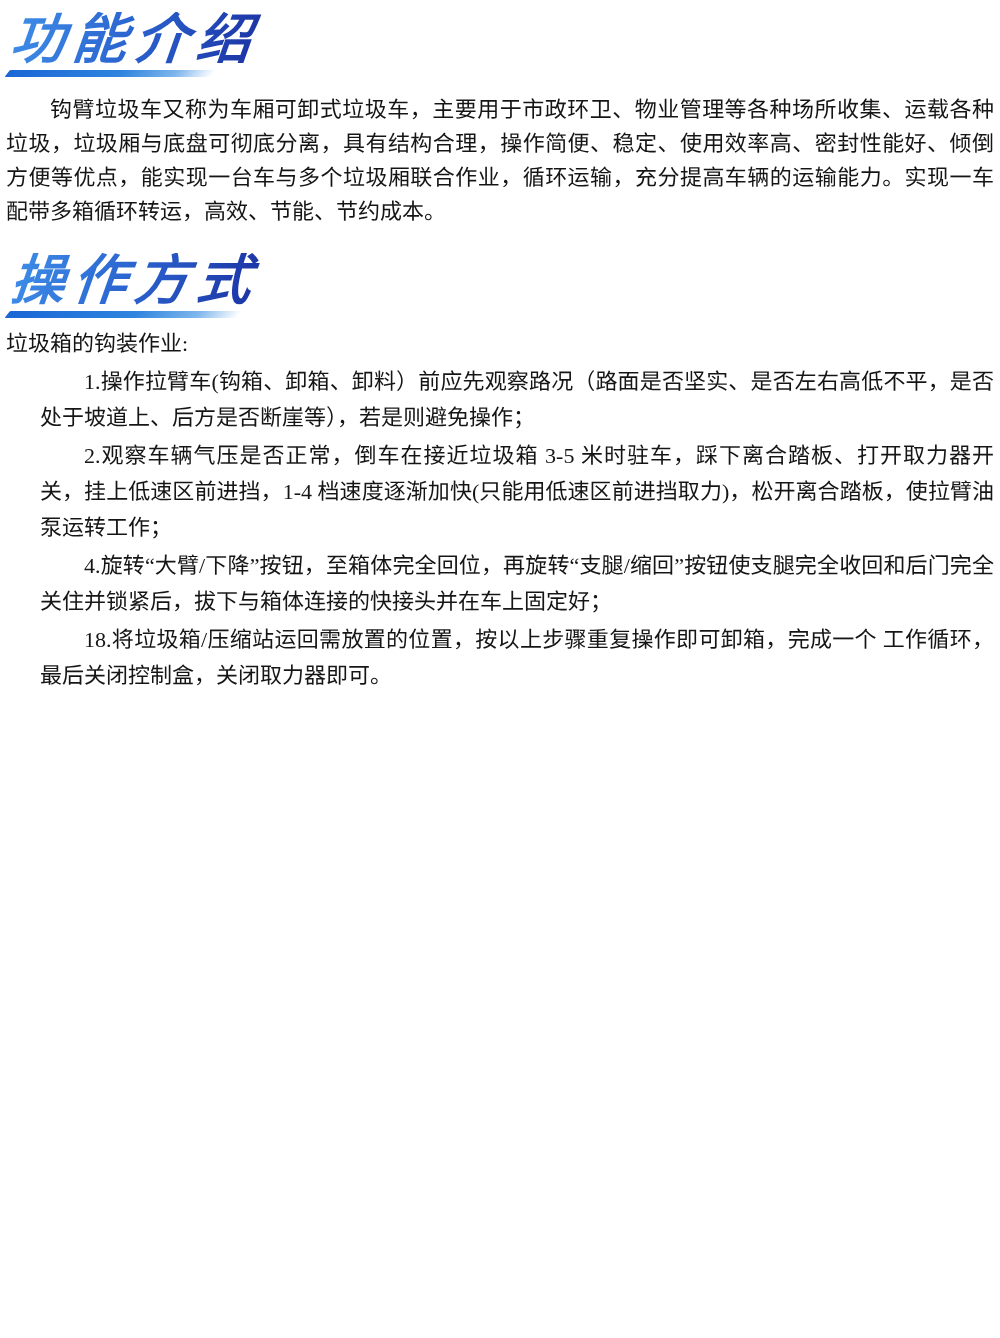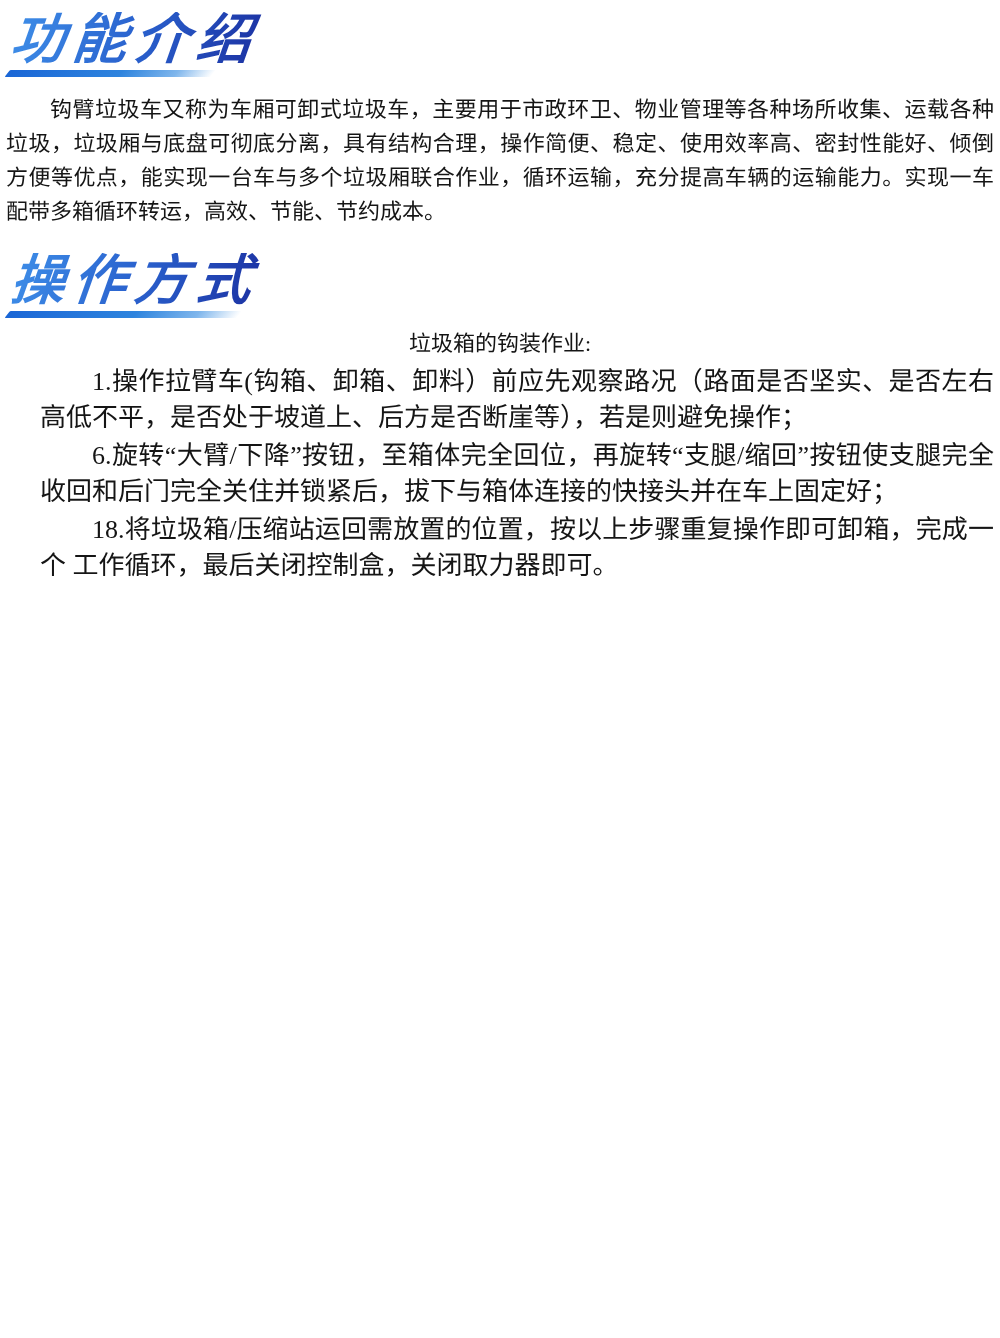--- a/index.html
+++ b/index.html
@@ -60,25 +60,24 @@
     margin: 0 0 0 0;
     font-size: 22px;
     line-height: 34px;
     text-align: justify;
     text-indent: 2em;
   }
   .list-intro {
     margin: 10px 0 4px 0;
     font-size: 22px;
     line-height: 32px;
-    text-align: center;
   }
   .step {
     margin: 0 0 2px 34px;
-    font-size: 26px;
+    font-size: 22px;
     line-height: 36px;
     text-align: justify;
     text-indent: 2em;
   }
 </style>
 </head>
 <body>
 
 <div class="page">
 
@@ -90,16 +89,17 @@
   <p class="intro">钩臂垃圾车又称为车厢可卸式垃圾车，主要用于市政环卫、物业管理等各种场所收集、运载各种垃圾，垃圾厢与底盘可彻底分离，具有结构合理，操作简便、稳定、使用效率高、密封性能好、倾倒方便等优点，能实现一台车与多个垃圾厢联合作业，循环运输，充分提高车辆的运输能力。实现一车配带多箱循环转运，高效、节能、节约成本。</p>
 
   <header class="section-header second">
     <h1 class="fancy-title">操作方式</h1>
     <div class="title-underline w2"></div>
   </header>
 
   <p class="list-intro">垃圾箱的钩装作业:</p>
 
   <p class="step">1.操作拉臂车(钩箱、卸箱、卸料）前应先观察路况（路面是否坚实、是否左右高低不平，是否处于坡道上、后方是否断崖等），若是则避免操作；</p>
-  <p class="step">6.旋转“大臂/下降”按钮，至箱体完全回位，再旋转“支腿/缩回”按钮使支腿完全收回和后门完全关住并锁紧后，拔下与箱体连接的快接头并在车上固定好；</p>
+  <p class="step">2.观察车辆气压是否正常，倒车在接近垃圾箱 3-5 米时驻车，踩下离合踏板、打开取力器开关，挂上低速区前进挡，1-4 档速度逐渐加快(只能用低速区前进挡取力)，松开离合踏板，使拉臂油泵运转工作；</p>
+  <p class="step">4.旋转“大臂/下降”按钮，至箱体完全回位，再旋转“支腿/缩回”按钮使支腿完全收回和后门完全关住并锁紧后，拔下与箱体连接的快接头并在车上固定好；</p>
   <p class="step">18.将垃圾箱/压缩站运回需放置的位置，按以上步骤重复操作即可卸箱，完成一个 工作循环，最后关闭控制盒，关闭取力器即可。</p>
 
 </div>
 
 </body></html>

